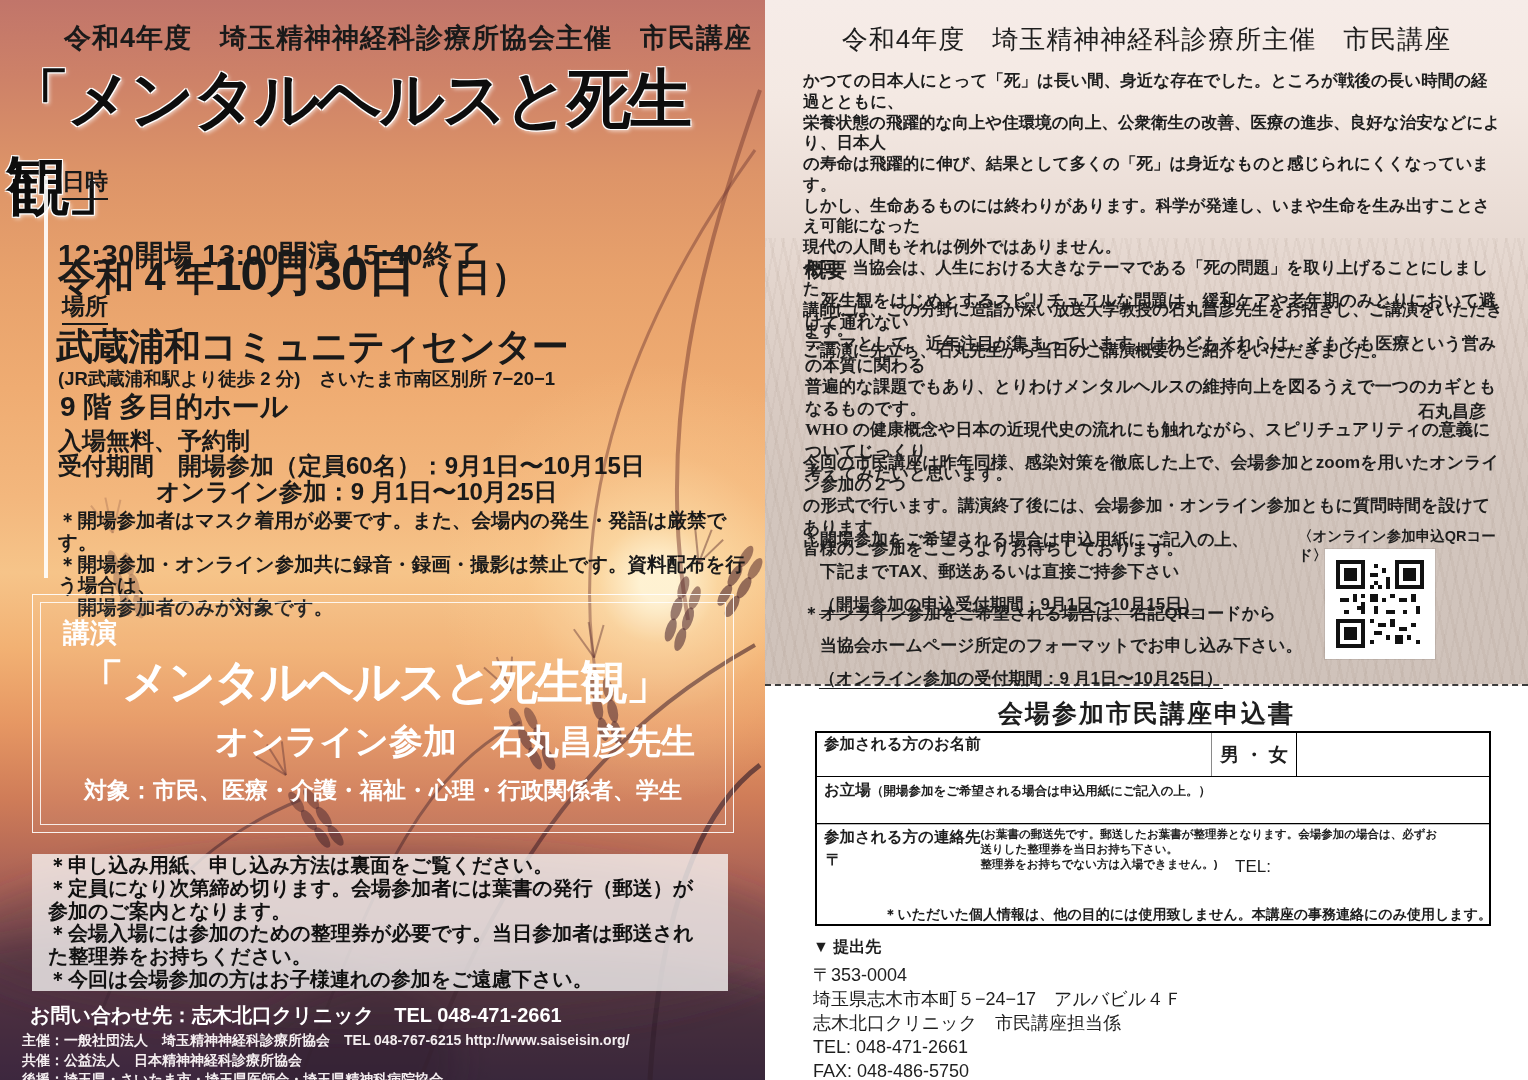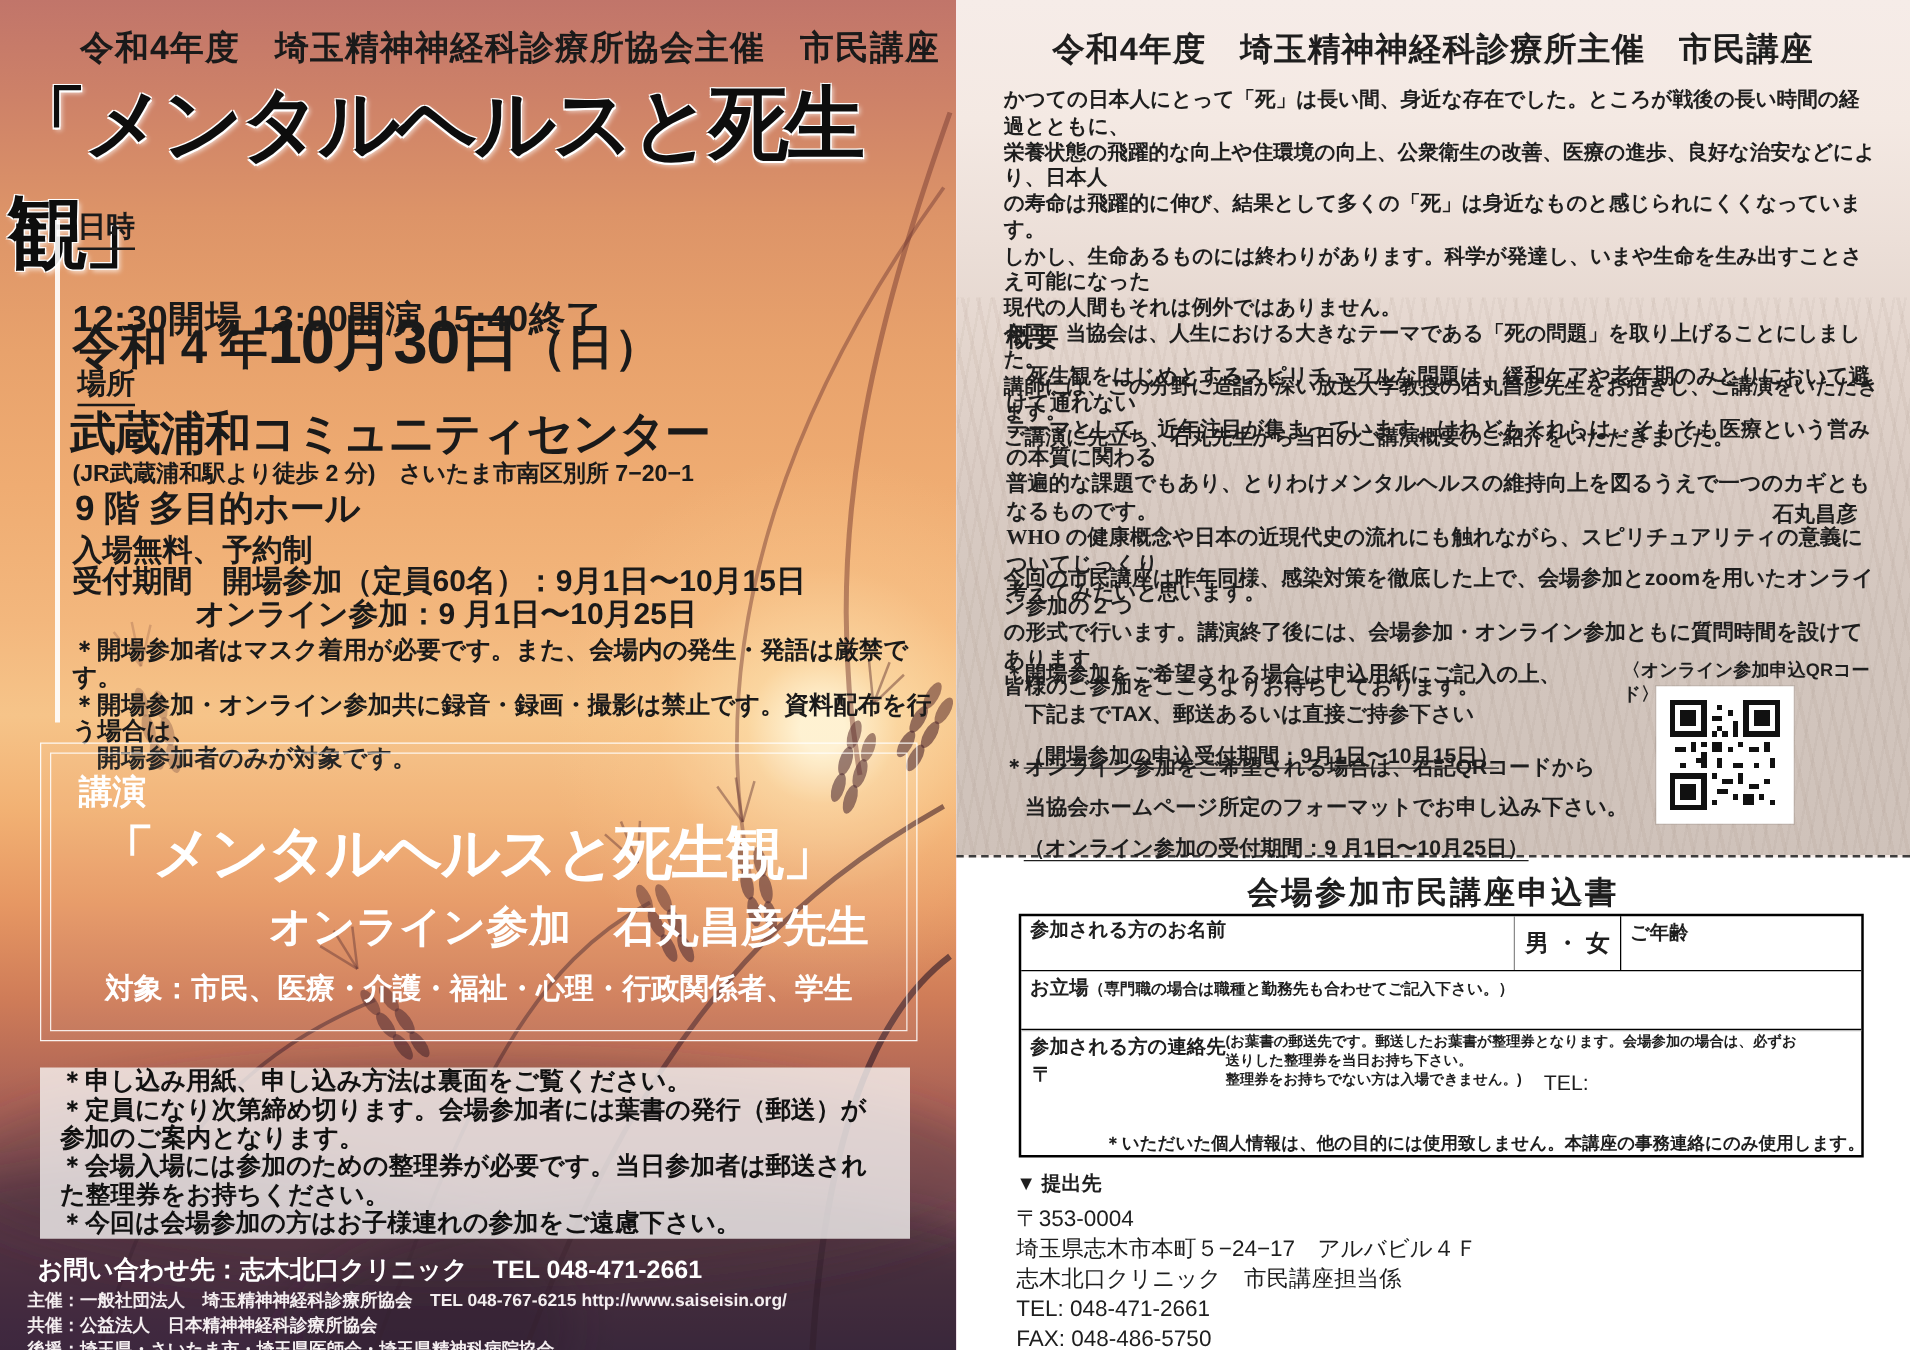--- a/index.html
+++ b/index.html
@@ -46,21 +46,21 @@
   .organizers{left:22px;top:1031px;font-size:14px;font-weight:bold;color:#f4eef0;line-height:1.4;}
 
   
   #page-right{position:relative;width:763px;height:1080px;overflow:hidden;background:#fff;color:#1e1e1e;}
   .photo-fade{left:0;top:0;width:763px;height:684px;border-bottom:2px dashed #3c3c3c;
     background:linear-gradient(180deg,#f6ece8 0%,#f4e9e3 14%,#ecdfd8 28%,#e2d4cc 42%,#daccc4 56%,#d3c6be 72%,#cfc2ba 100%);}
   .wheat-tex{left:0;top:238px;width:763px;height:446px;opacity:.55;
     background:
       repeating-linear-gradient(78deg, rgba(140,118,100,.14) 0 3px, transparent 3px 12px),
       repeating-linear-gradient(100deg, rgba(125,105,92,.10) 0 2px, transparent 2px 9px);}
-  .rp-header{left:0;top:22px;width:763px;text-align:center;font-size:26px;font-weight:bold;letter-spacing:1px;}
+  .rp-header{left:0;top:22px;width:763px;text-align:center;font-size:26px;font-weight:normal;letter-spacing:1px;}
   .rp-intro{left:38px;top:70px;width:700px;font-size:16.5px;font-weight:bold;line-height:1.26;}
   .rp-gaiyo-label{left:40px;top:256px;font-family:"Liberation Serif",serif;font-size:21px;font-weight:bold;}
   .rp-gaiyo{left:40px;top:290px;width:700px;font-family:"Liberation Serif","DejaVu Serif",serif;
     font-size:17px;font-weight:bold;line-height:1.27;}
   .rp-sign{right:42px;top:400px;font-family:"Liberation Serif",serif;font-size:17px;font-weight:bold;}
   .rp-format{left:38px;top:452px;width:700px;font-size:17px;font-weight:bold;line-height:1.27;}
   .apply{font-size:17px;font-weight:bold;line-height:1.9;}
   .apply-hall{left:38px;top:524px;width:480px;}
   .apply-online{left:38px;top:598px;width:500px;}
   .apply .period{text-decoration:underline;text-underline-offset:4px;padding-left:16px;}
@@ -274,24 +274,23 @@
         </g>
       </svg>
     </div>
 
     <div class="abs form-title">会場参加市民講座申込書</div>
 
     <div class="abs form-table">
       <div class="ft-row1">
         <div class="ft-name">参加される方のお名前</div>
         <div class="ft-gender">男 ・ 女</div>
-        <div class="ft-age">ご年齢</div>
       </div>
       <div class="ft-row2">
-        <span class="lbl">お立場</span><span class="note">（専門職の場合は職種と勤務先も合わせてご記入下さい。）</span>
+        <span class="lbl">お立場</span><span class="note">（開場参加をご希望される場合は申込用紙にご記入の上。）</span>
       </div>
       <div class="ft-row3">
         <span class="lbl">参加される方の連絡先</span><span class="note pre">(お葉書の郵送先です。郵送したお葉書が整理券となります。会場参加の場合は、必ずお送りした整理券を当日お持ち下さい。
 整理券をお持ちでない方は入場できません。)</span>
         <span class="ft-postal">〒</span>
         <span class="ft-tel">TEL:</span>
       </div>
     </div>
 
     <div class="abs privacy">＊いただいた個人情報は、他の目的には使用致しません。本講座の事務連絡にのみ使用します。</div>

